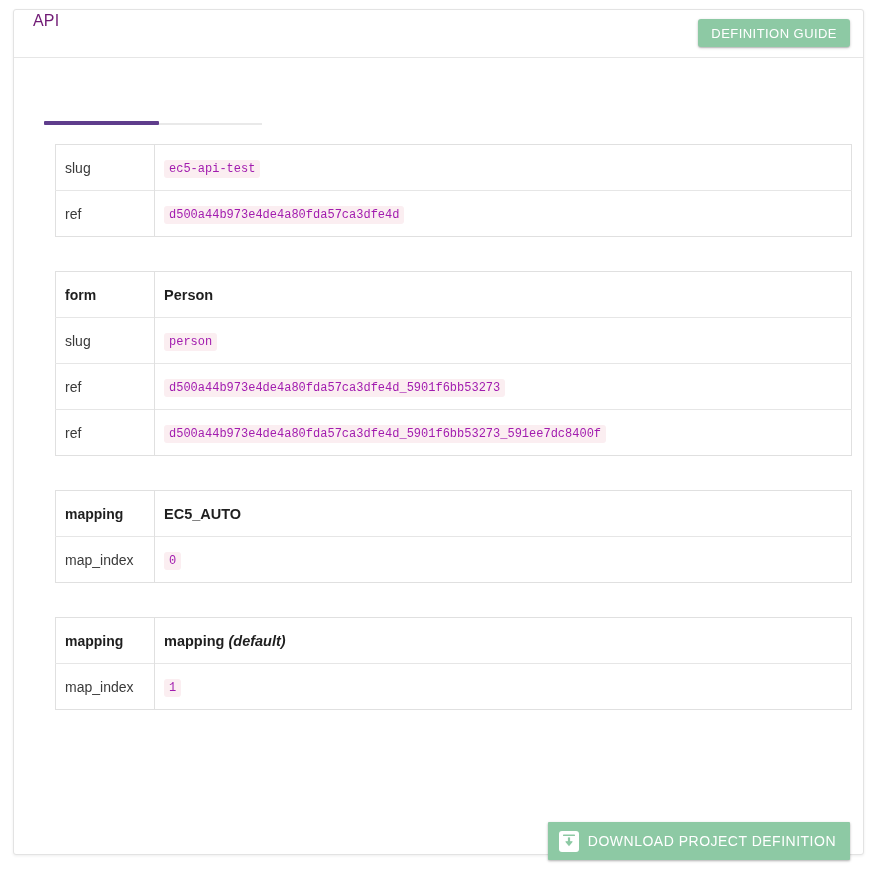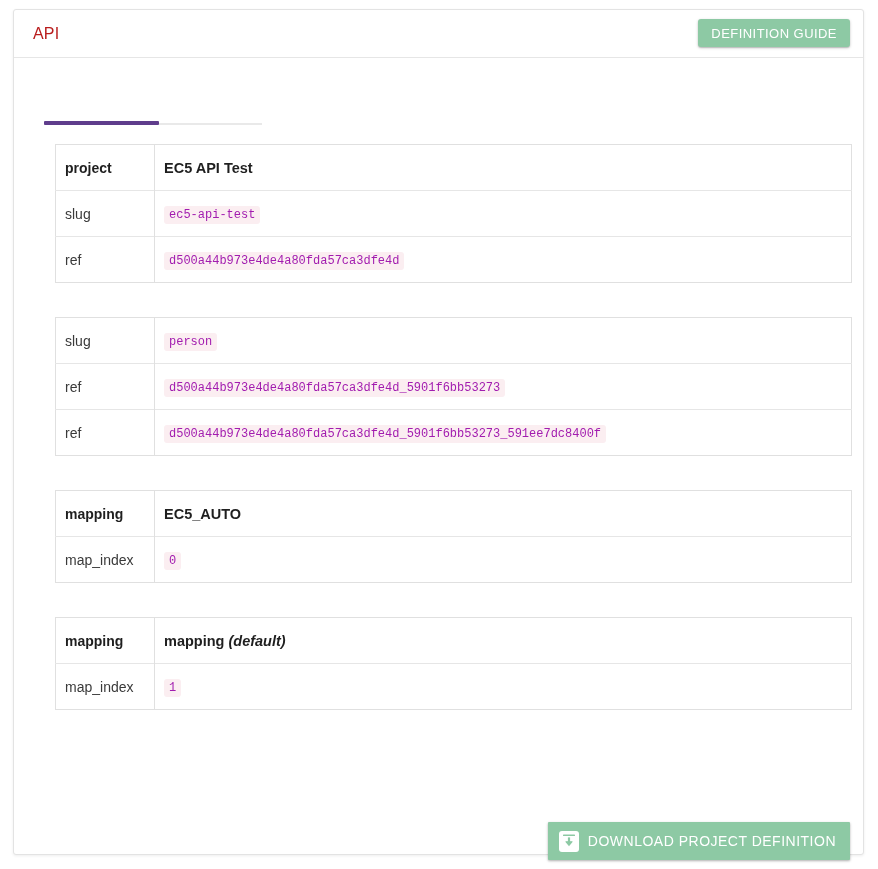--- a/index.html
+++ b/index.html
@@ -38,23 +38,23 @@
   
   .card-header {
     position: relative;
     height: 48px;
     border-bottom: 1px solid #e6e6e6;
     box-sizing: border-box;
   }
   .card-title {
     position: absolute;
     left: 19px;
-    top: 15px;
+    top: 2px;
     font-size: 16px;
-    color: #b91c1c;
+    color: #701a75;
     font-weight: 400;
     letter-spacing: 0.2px;
   }
   .dev-guide-btn {
     position: absolute;
     right: 13px;
     top: 9px;
     height: 28px;
     padding: 0 13px;
     display: flex;
@@ -216,40 +216,40 @@
     <div class="tab-underline-track"></div>
     <div class="tab-underline-active"></div>
 
     <div class="tables" id="tables-container">
         <table class="ptable">
           <colgroup>
             <col class="keycol">
             <col>
           </colgroup>
           <tbody>
-            <tr class="row-head">
-              <td class="key">project</td>
-              <td class="val"><span>EC5 API Test</span></td>
-            </tr>
             <tr class="row-data">
               <td class="key">slug</td>
               <td class="val"><code class="chip">ec5-api-test</code></td>
             </tr>
             <tr class="row-data">
               <td class="key">ref</td>
               <td class="val"><code class="chip">d500a44b973e4de4a80fda57ca3dfe4d</code></td>
             </tr>
           </tbody>
         </table>
         <table class="ptable">
           <colgroup>
             <col class="keycol">
             <col>
           </colgroup>
           <tbody>
+            <tr class="row-head">
+              <td class="key">form</td>
+              <td class="val"><span>Person</span></td>
+            </tr>
             <tr class="row-data">
               <td class="key">slug</td>
               <td class="val"><code class="chip">person</code></td>
             </tr>
             <tr class="row-data">
               <td class="key">ref</td>
               <td class="val"><code class="chip">d500a44b973e4de4a80fda57ca3dfe4d_5901f6bb53273</code></td>
             </tr>
             <tr class="row-data">
               <td class="key">ref</td>

